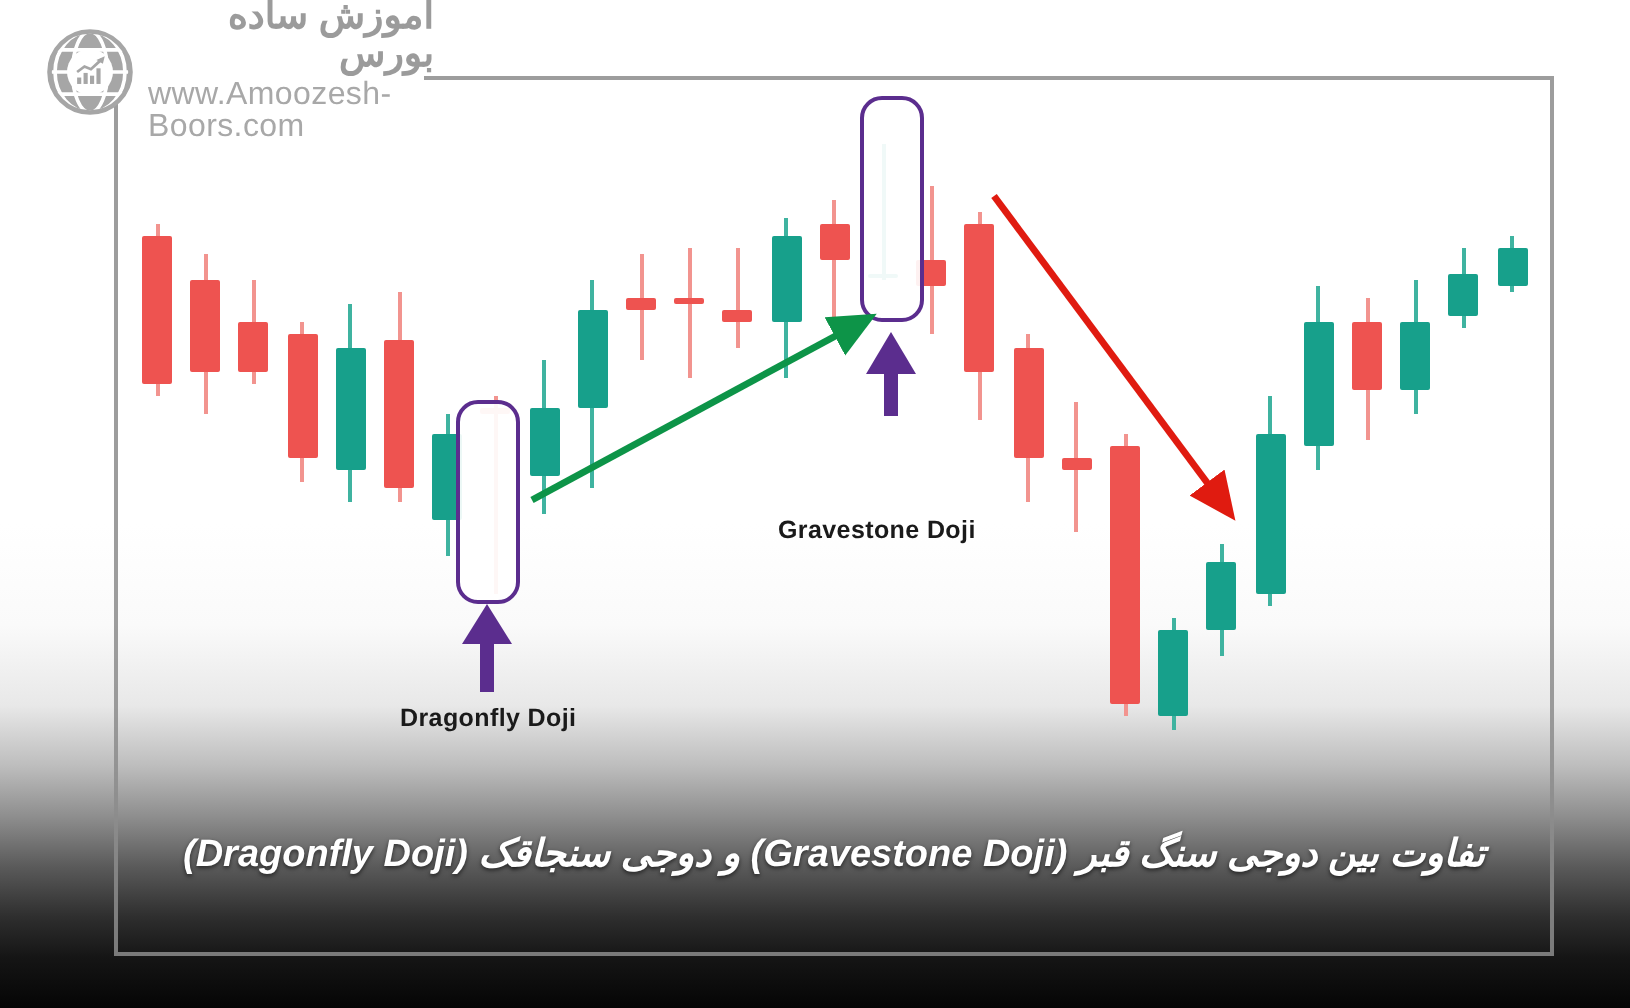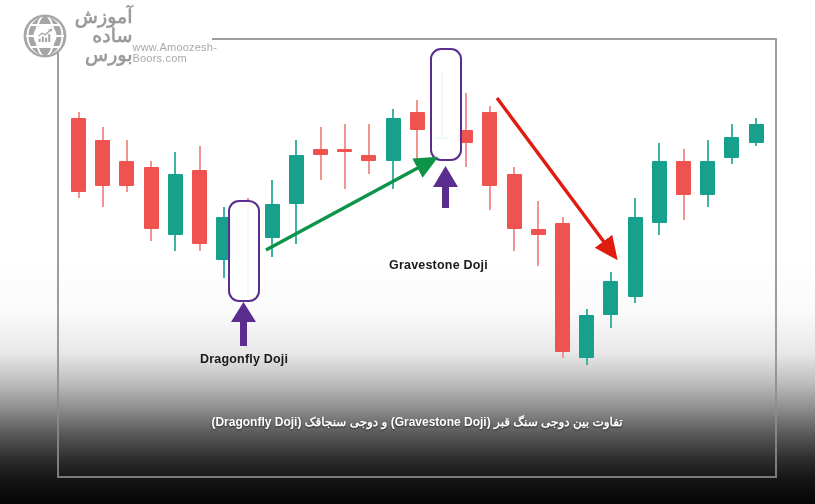--- a/index.html
+++ b/index.html
@@ -62,30 +62,30 @@
     position: absolute;
     left: 22px;
     top: 8px;
     width: 195px;
     height: 55px;
     display: flex;
     align-items: center;
     gap: 6px;
   }
   #logo-mark { width: 46px; height: 46px; flex: 0 0 46px; }
-  #logo-text { display: flex; align-items: flex-end; line-height: 1; }
+  #logo-text { display: flex; flex-direction: column; align-items: flex-end; line-height: 1; }
   #logo-fa {
     font-size: 19px;
     font-weight: bold;
     color: #9b9b9b;
     direction: rtl;
     letter-spacing: -0.5px;
   }
   #logo-url {
-    font-size: 11px;
+    font-size: 16px;
     color: #a8a8a8;
     margin-top: 3px;
     letter-spacing: 0.2px;
   }
 
   
   #chart {
     position: absolute;
     left: 57px;
     top: 38px;
@@ -134,24 +134,25 @@
 
   
   #caption {
     position: absolute;
     left: 57px;
     top: 415px;
     width: 720px;
     text-align: center;
     direction: rtl;
     color: #ffffff;
-    font-size: 12px;
+    font-size: 19px;
     font-weight: bold;
     letter-spacing: 0px;
     text-shadow: 0 1px 2px rgba(0,0,0,0.6);
+    font-style: italic;
   }
 
   svg.overlay {
     position: absolute;
     left: 0; top: 0;
     width: 815px; height: 504px;
     pointer-events: none;
   }
 </style>
 </head>

